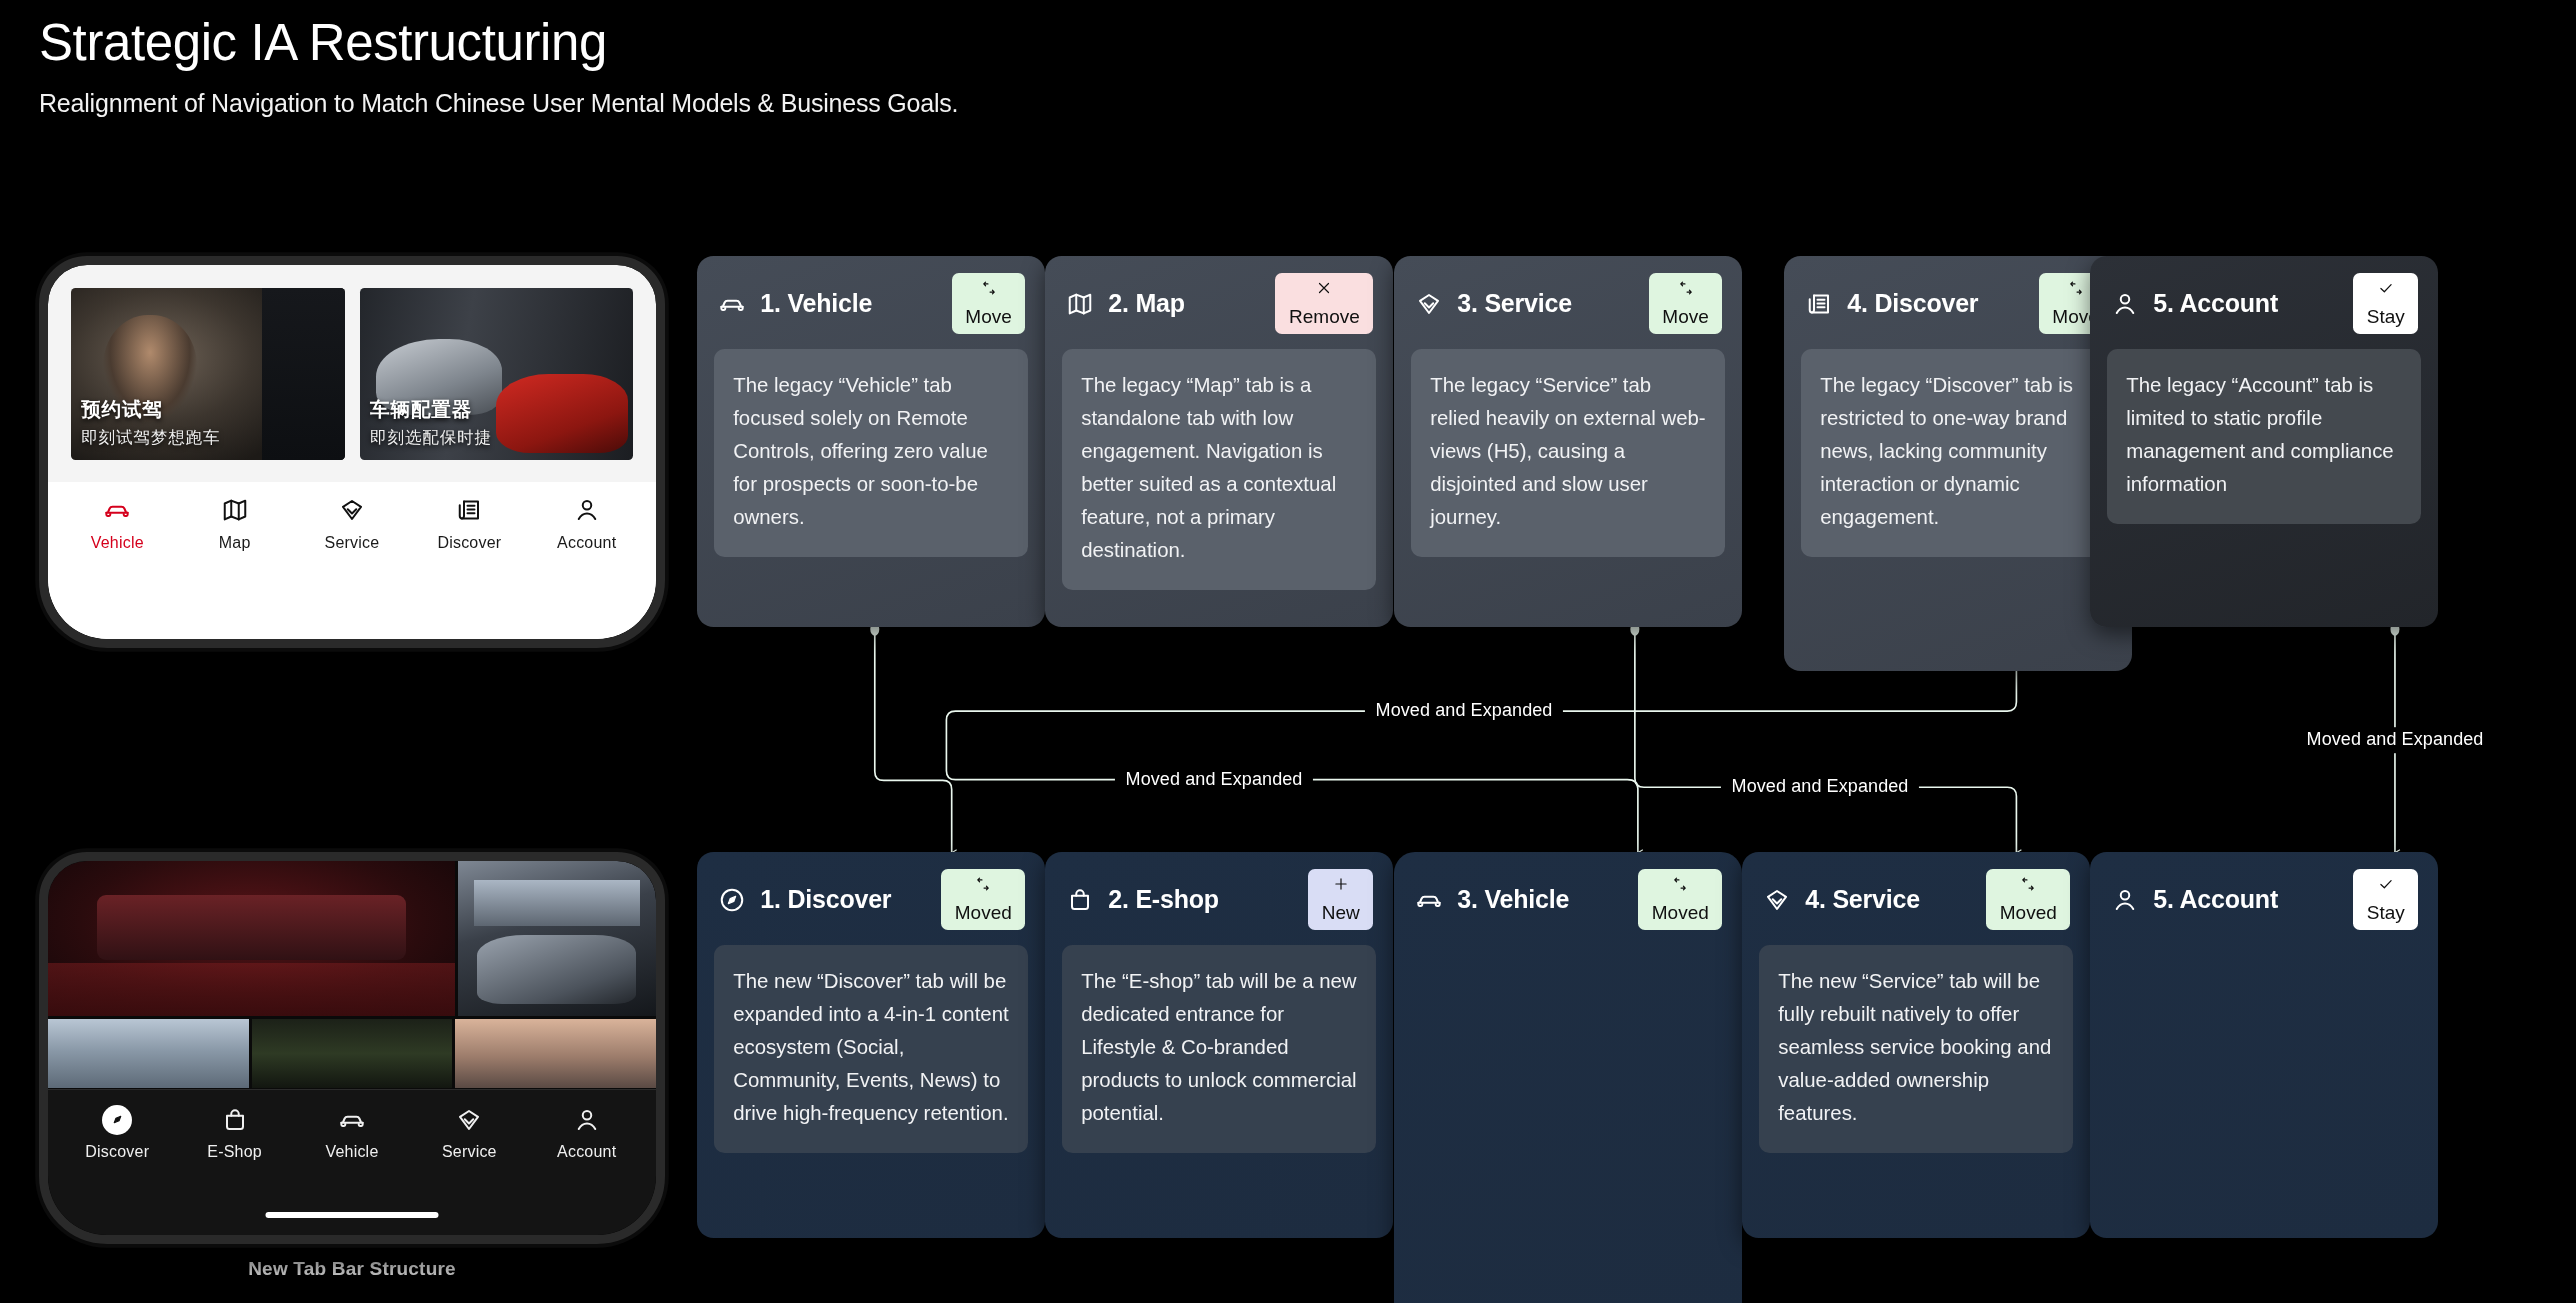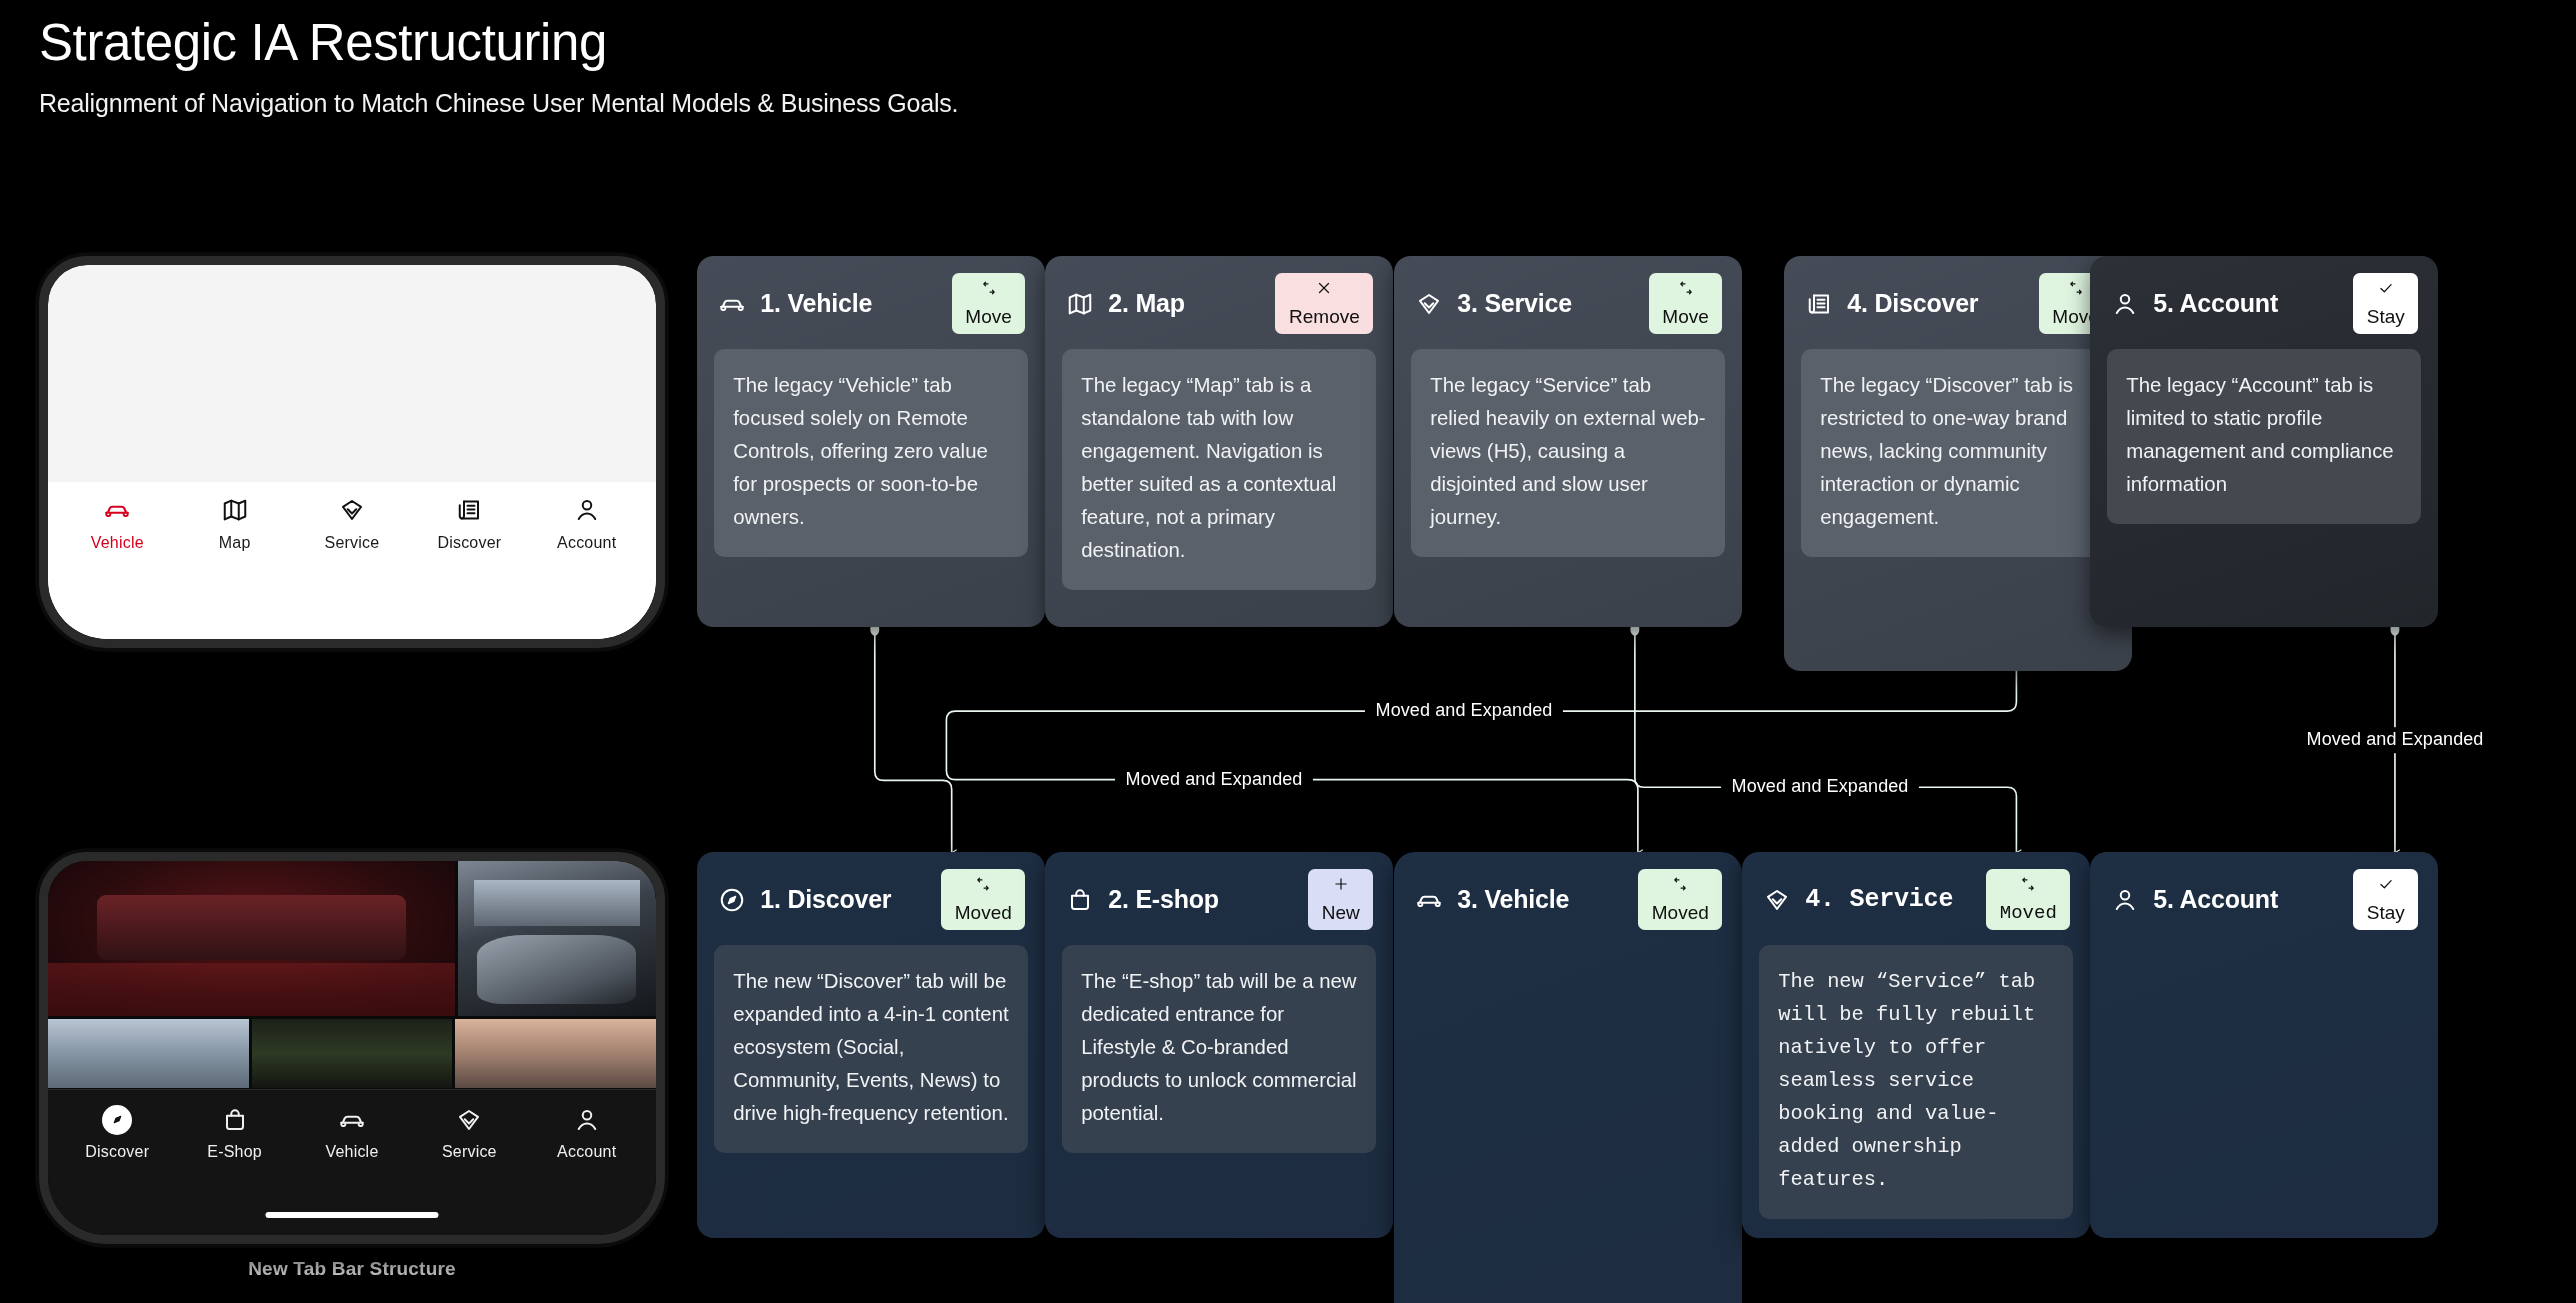--- a/index.html
+++ b/index.html
@@ -151,20 +151,34 @@
 <div id="connector-labels">
     <div class="conn-label" style="left: 1464px; top: 711px; background: rgb(0, 0, 0); padding: 2.3px 10.6px;">Moved and Expanded</div>
     <div class="conn-label" style="left: 1820px; top: 787px; background: rgb(0, 0, 0); padding: 2.3px 10.6px;">Moved and Expanded</div>
     <div class="conn-label" style="left: 1214px; top: 780px; background: rgb(0, 0, 0); padding: 2.3px 10.6px;">Moved and Expanded</div>
     <div class="conn-label" style="left: 2395px; top: 740px; background: rgb(0, 0, 0); padding: 2.3px 10.6px;">Moved and Expanded</div>
   </div>
 
 <div class="phone-wrap" style="left:39px; top:256px;">
   <div class="phone">
     <div class="phone-screen legacy-screen">
+      <div class="legacy-cards">
+        <div class="legacy-card lc1">
+          <div class="cap">
+            <div class="cap-title">预约试驾</div>
+            <div class="cap-sub">即刻试驾梦想跑车</div>
+          </div>
+        </div>
+        <div class="legacy-card lc2">
+          <div class="cap">
+            <div class="cap-title">车辆配置器</div>
+            <div class="cap-sub">即刻选配保时捷</div>
+          </div>
+        </div>
+      </div>
       <div class="tabbar legacy-tabbar" id="legacy-tabbar">
           <div class="tab active">
             <span class="ticon">
               <span style="display:inline-block;width:30px;height:30px;color:#d5001c"><svg viewBox="0 0 24 24" width="100%" height="100%" fill="none" stroke="currentColor" stroke-width="1.6" stroke-linecap="round" stroke-linejoin="round">
                   <path d="M3.5 14.2h17M4.6 14.2l1.5-3.4c.4-.9 1.3-1.5 2.3-1.5h7.2c1 0 1.9.6 2.3 1.5l1.5 3.4"></path>
                   <path d="M3.5 14.2v1.6c0 .5.4.9.9.9h1.3c.5 0 .9-.4.9-.9v-.6M20.5 14.2v1.6c0 .5-.4.9-.9.9h-1.3c-.5 0-.9-.4-.9-.9v-.6"></path>
                 </svg></span>
             </span>
             <span class="tlabel">Vehicle</span>
           </div>
@@ -435,21 +449,21 @@
         <span class="card-title">3. Vehicle</span>
         <span class="badge green">
           <span style="display:inline-block;width:18px;height:18px;"><svg viewBox="0 0 24 24" width="100%" height="100%" fill="none" stroke="currentColor" stroke-width="1.6" stroke-linecap="round" stroke-linejoin="round">
               <path d="M10.6 6.6H5.3M7.4 4.2 5 6.6l2.4 2.4"></path>
               <path d="M13.4 17.4h5.3M16.6 15l2.4 2.4-2.4 2.4"></path>
             </svg></span>
           <span>Moved</span>
         </span>
       </div>
     </div>
-    <div class="card newer" style="left:1742px; top:852px; width:348px; height:386px;font-family:Liberation Mono, monospace;">
+    <div class="card newer" style="left:1742px; top:852px; width:348px; height:386px;">
       <div class="card-head">
         <span class="chead-icon">
           <svg viewBox="0 0 24 24" width="100%" height="100%" fill="none" stroke="currentColor" stroke-width="1.6" stroke-linecap="round" stroke-linejoin="round">
             <path d="M12 4.8 19.2 9.5 12 19.2 4.8 9.5 12 4.8z"></path>
             <path d="M8.6 11.4 12 14.8l3.4-3.4"></path>
           </svg>
         </span>
         <span class="card-title">4. Service</span>
         <span class="badge green">
           <span style="display:inline-block;width:18px;height:18px;"><svg viewBox="0 0 24 24" width="100%" height="100%" fill="none" stroke="currentColor" stroke-width="1.6" stroke-linecap="round" stroke-linejoin="round">

